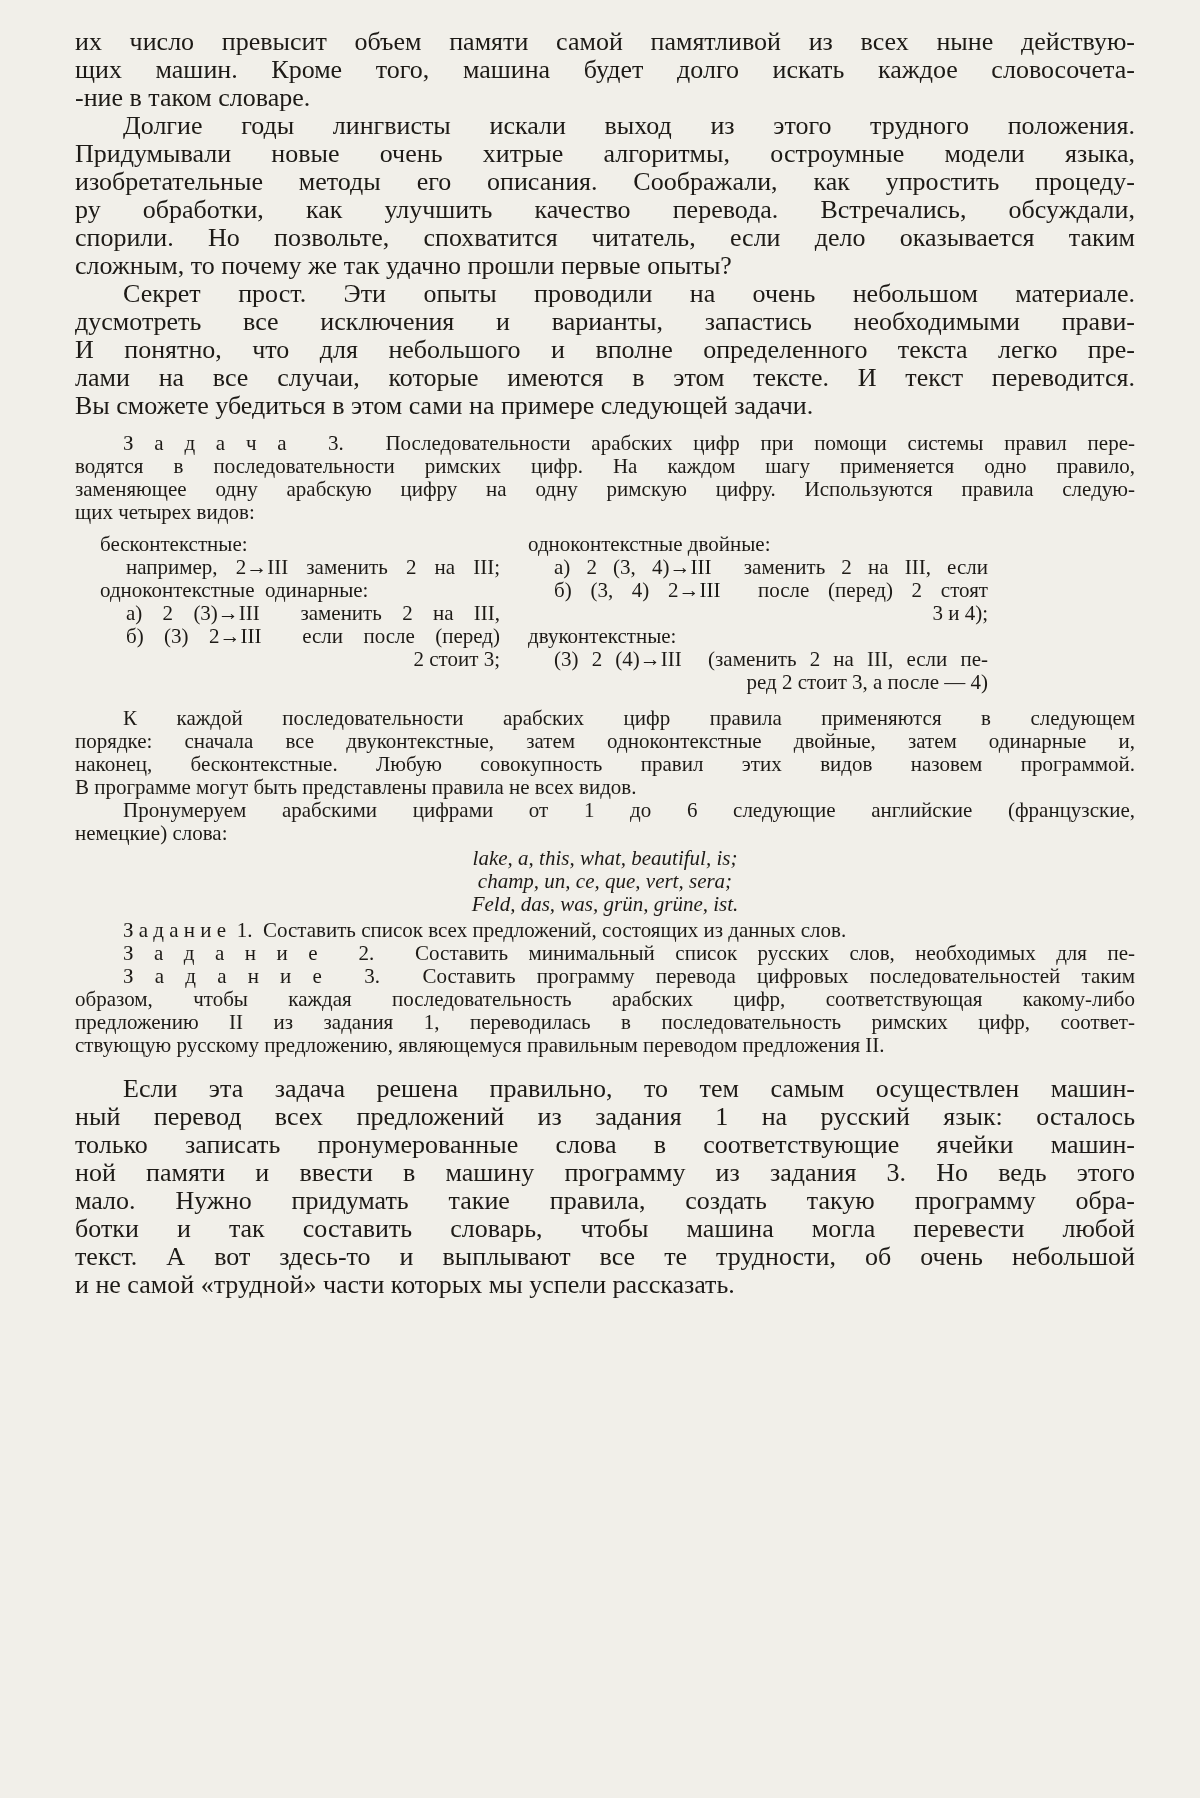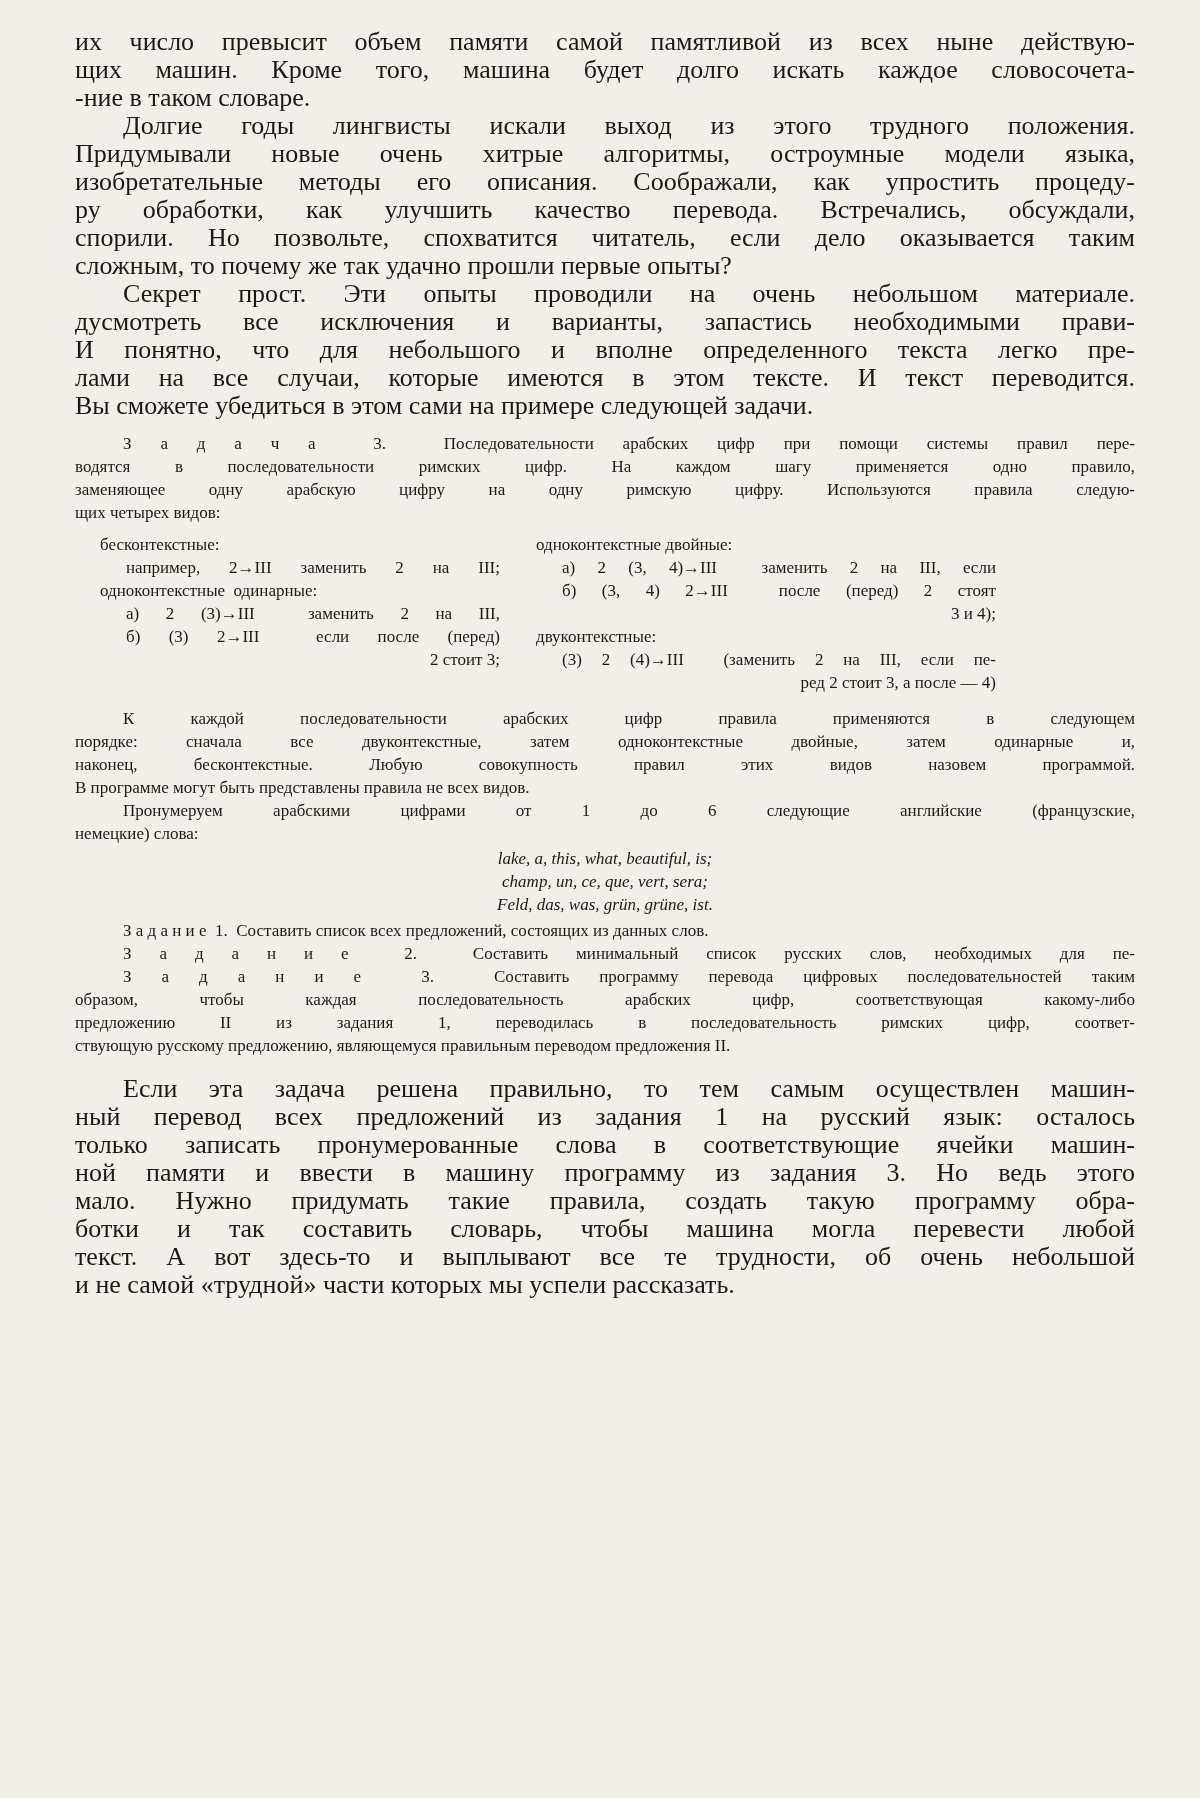--- a/index.html
+++ b/index.html
@@ -7,30 +7,30 @@
     width: 1200px; height: 1798px;
     background: #f1efe9;
     font-family: "Liberation Serif", "DejaVu Serif", serif;
     color: #1d1a16;
     -webkit-font-smoothing: antialiased;
   }
   .page { position: relative; width: 1200px; height: 1399px; overflow: hidden; }
   .content { position: absolute; left: 75px; top: 28px; width: 1060px; }
 
   .block.large { font-size: 26px; line-height: 28px; }
-  .block.small { font-size: 17px; line-height: 23px; }
+  .block.small { font-size: 21px; line-height: 23px; }
 
   .ln { white-space: pre-wrap; }
   .para .ln { text-align: justify; text-align-last: justify; }
   .para .ln.last { text-align: justify; text-align-last: left; }
   .ln.indent { text-indent: 48px; }
 
   .columns { display: flex; padding-left: 25px; }
   .col-left  { width: 400px; }
-  .col-right { width: 460px; margin-left: 36px; }
+  .col-right { width: 460px; margin-left: 28px; }
   .col .ln { text-align: left; }
   .col .ln.i { padding-left: 26px; }
   .col .ln.j { text-align: justify; text-align-last: justify; }
   .col .ln.r { text-align: right; }
 
   .words { text-align: center; font-style: italic; }
   .words .ln { text-align: center; }
 
   
   [data-name="task-3-statement"] { margin-top: 12px; }

